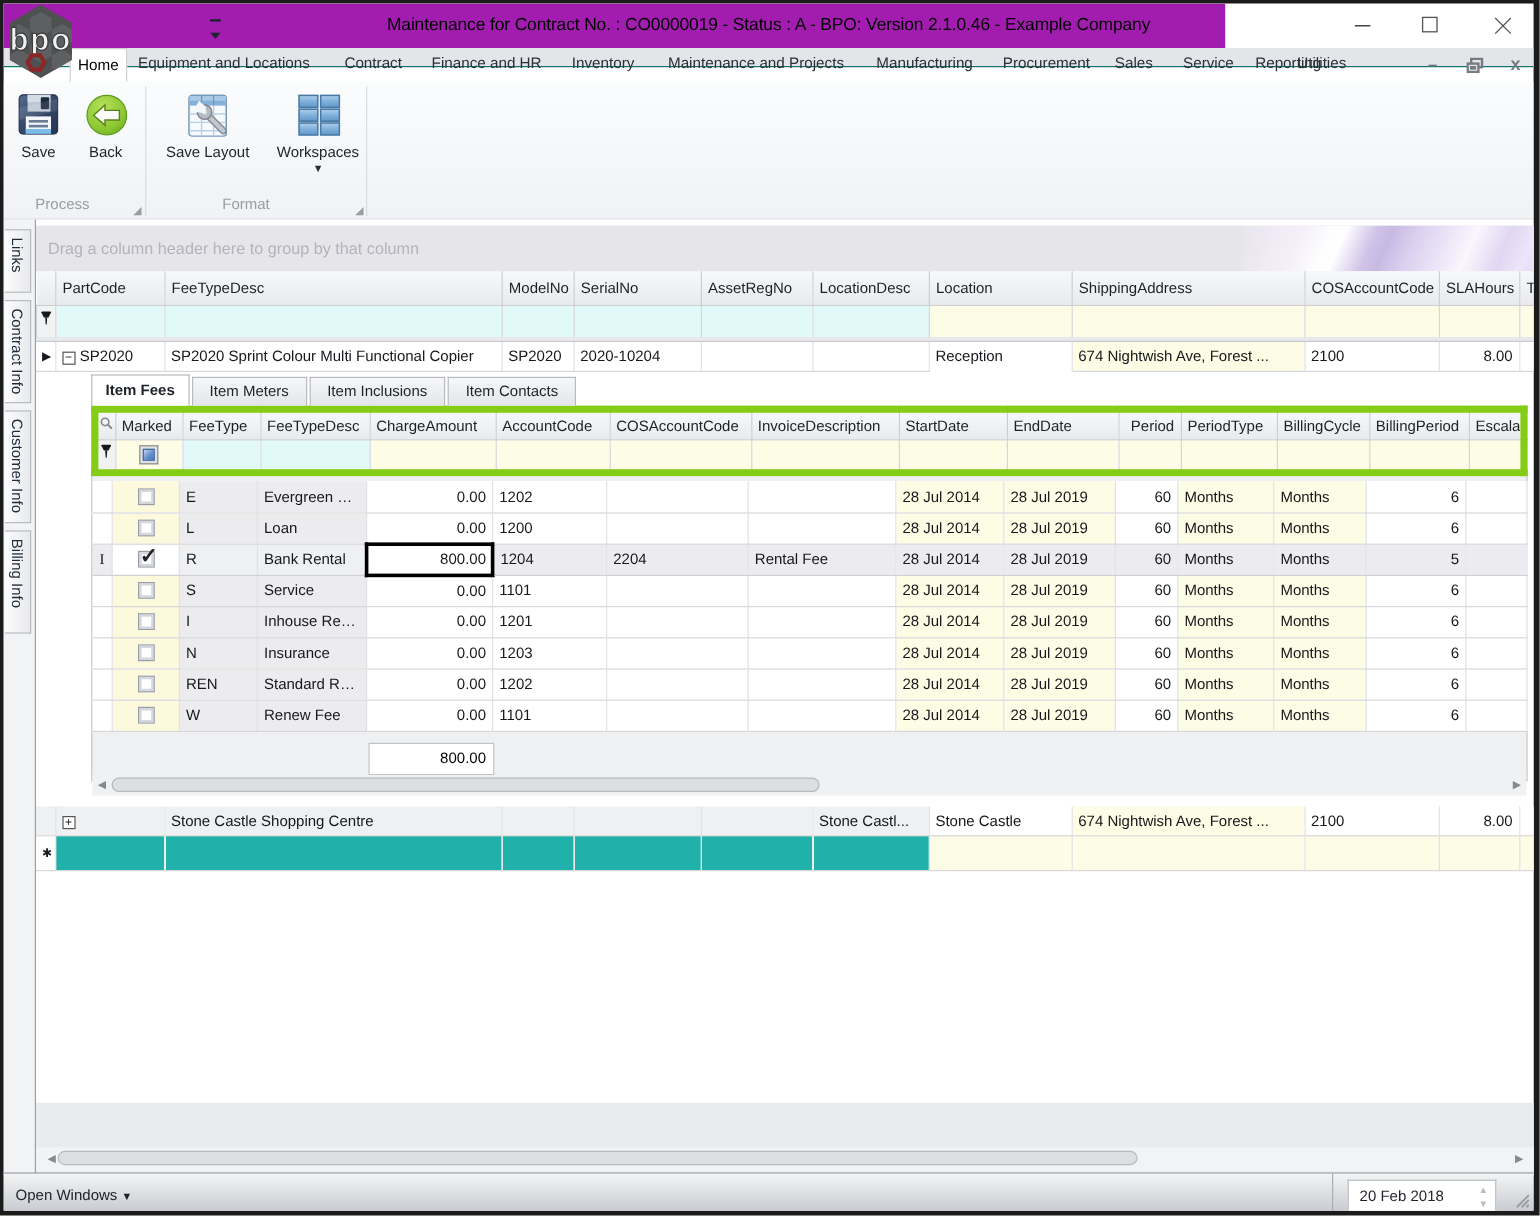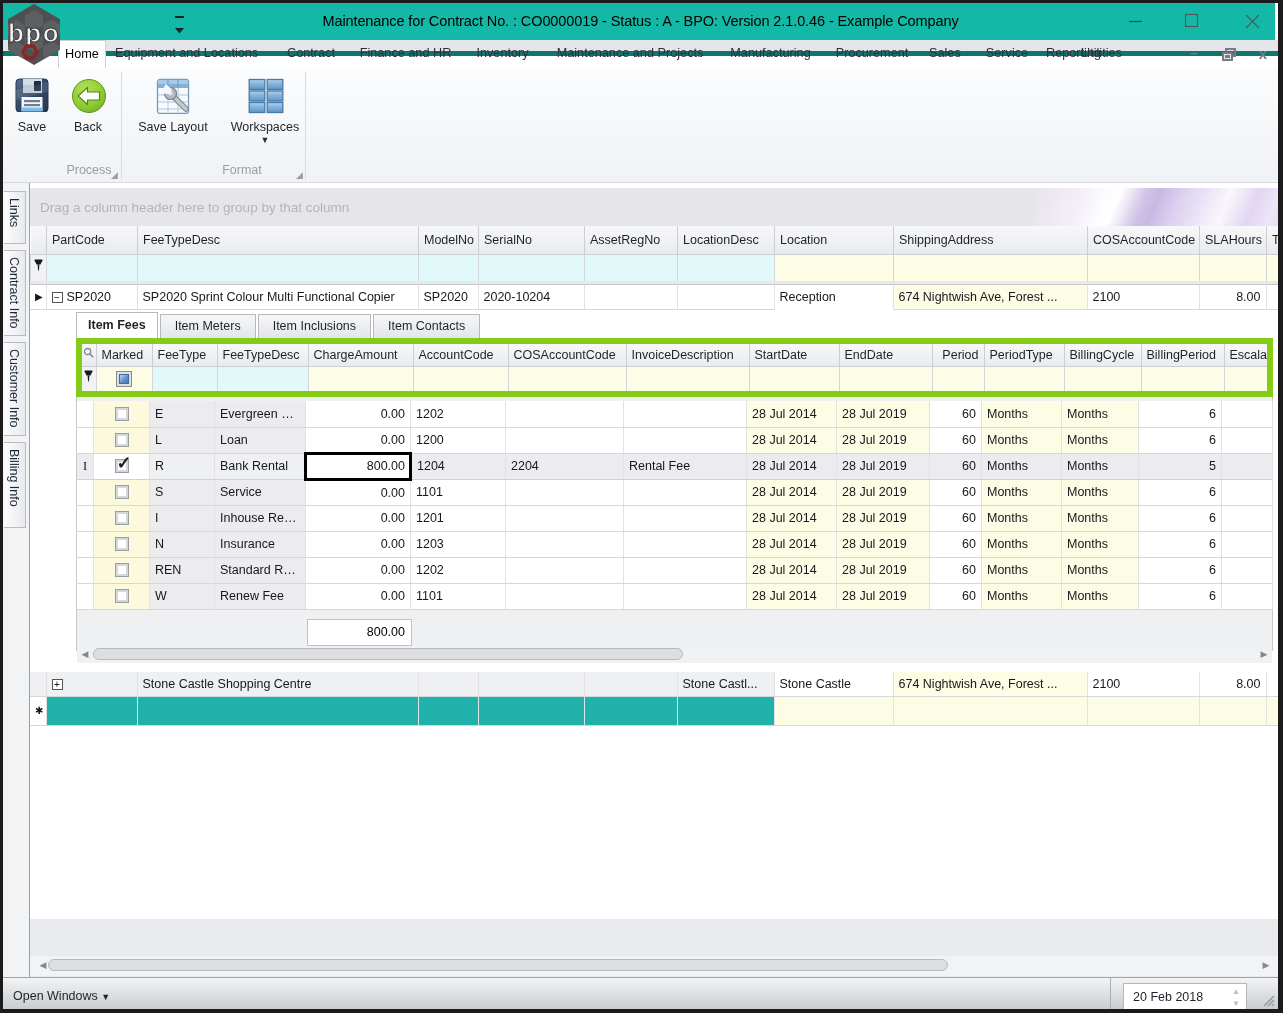--- a/index.html
+++ b/index.html
@@ -1,36 +1,36 @@
 <!DOCTYPE html>
 <html><head>
 <meta charset="utf-8">
 <style>
 * { margin:0; padding:0; box-sizing:border-box; }
 html,body { width:1283px; height:1013px; font-family:"Liberation Sans", sans-serif; background:#fff; overflow:hidden; }
 #win { position:absolute; left:0; top:0; width:1283px; height:1013px; border-style:solid; border-color:#1b1b1b; border-width:3px 5px 4px 3px; background:#fff; overflow:hidden; }
 .abs { position:absolute; }
 
-#titlebar { position:absolute; left:0; top:0; width:1272px; height:38px; background:#14b8a6; }
+#titlebar { position:absolute; left:0; top:0; width:1018px; height:38px; background:#a21caf; }
 #titletext { position:absolute; left:0; top:10px; width:1275px; text-align:center; font-size:14.5px; font-weight:normal; color:#000; letter-spacing:-0.1px; }
 .winbtn { position:absolute; top:0px; height:38px; width:44px; color:#555; font-size:14px; text-align:center; line-height:38px; }
 
 #logo { position:absolute; left:5px; top:1px; width:52px; height:60px; z-index:50; }
 #qat-caret { position:absolute; left:172px; top:13px; }
 
-#menubar { position:absolute; left:0; top:37px; width:1275px; height:16px; background:#e3e5e8; border-bottom:5px solid #0f766e; }
+#menubar { position:absolute; left:0; top:37px; width:1275px; height:16px; background:#e3e5e8; border-bottom:1px solid #0f766e; }
 .mtab { position:absolute; top:0; height:28px; line-height:27px; font-size:12.7px; color:#2c3038; text-align:center; white-space:nowrap; }
 .mtab.sel { background:#fff; border:1px solid #cdcfd3; border-bottom:none; color:#000; }
 .mdibtn { position:absolute; top:0; height:28px; width:24px; color:#767b83; text-align:center; line-height:27px; font-weight:bold; font-size:13px; }
 
 #ribbon { position:absolute; left:0; top:65px; width:1275px; height:115px; background:linear-gradient(#fbfcfd,#f1f2f5); border-bottom:1px solid #d7d9dc; }
 .rgroup-sep { position:absolute; top:4px; height:108px; width:1px; background:#d9dbde; }
 .rbtn { position:absolute; top:8px; width:70px; text-align:center; font-size:12.5px; color:#1e2228; }
 .rbtn .icon { width:34px; height:34px; margin:2px auto 8px auto; }
-.glabel { position:absolute; top:95px; font-size:12.5px; color:#9a9da3; text-align:center;margin-left:37px; }
+.glabel { position:absolute; top:95px; font-size:12.5px; color:#9a9da3; text-align:center; }
 .gcorner { position:absolute; top:102px; width:8px; height:8px; color:#9a9da3; font-size:9px; }
 
 #sidebar { position:absolute; left:0px; top:180px; width:27px; height:797px; background:#f2f3f5; }
 .vtab { position:absolute; left:1px; width:22px; background:linear-gradient(90deg,#fdfdfe,#e8e9ec); border:1px solid #b9bbc0; border-left:none; border-radius:0 0 0 0; }
 .vtab span { position:absolute; left:3px; top:6px; writing-mode:vertical-lr; font-size:12.5px; color:#1f2a3a; white-space:nowrap; }
 
 #gridarea { position:absolute; left:26px; top:180px; width:1249px; height:797px; background:#fff; border-left:1px solid #9aa0a6; }
 #dragband { position:absolute; left:0; top:5px; width:1249px; height:38px; background:#e6e6ea; color:#b3b3bb; font-size:13.5px; line-height:39px; padding-left:10px; overflow:hidden; }
 #swoosh { position:absolute; right:0; top:0; width:245px; height:38px;
   background:

